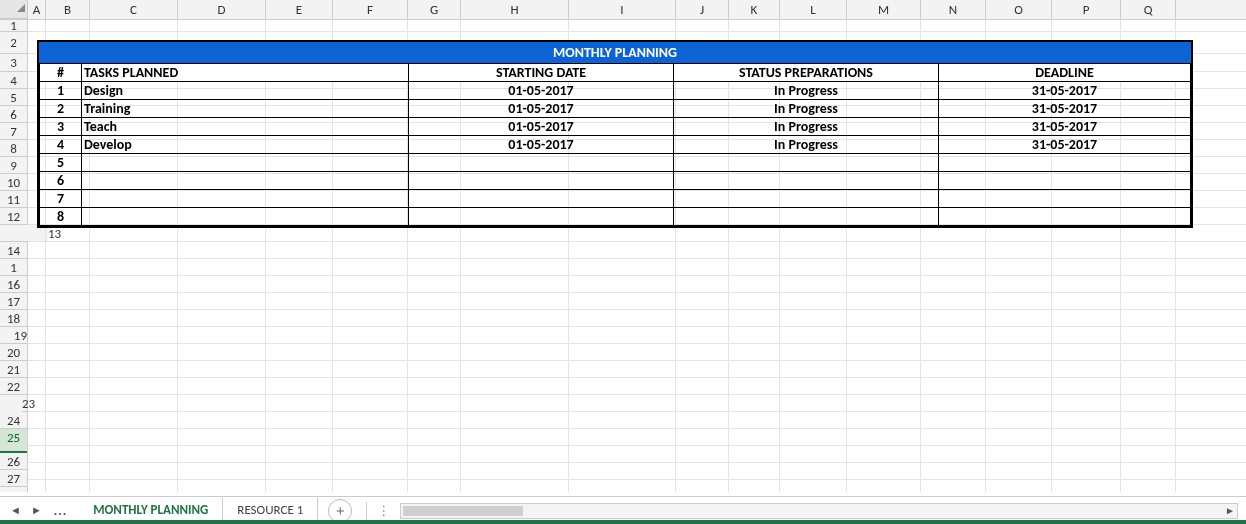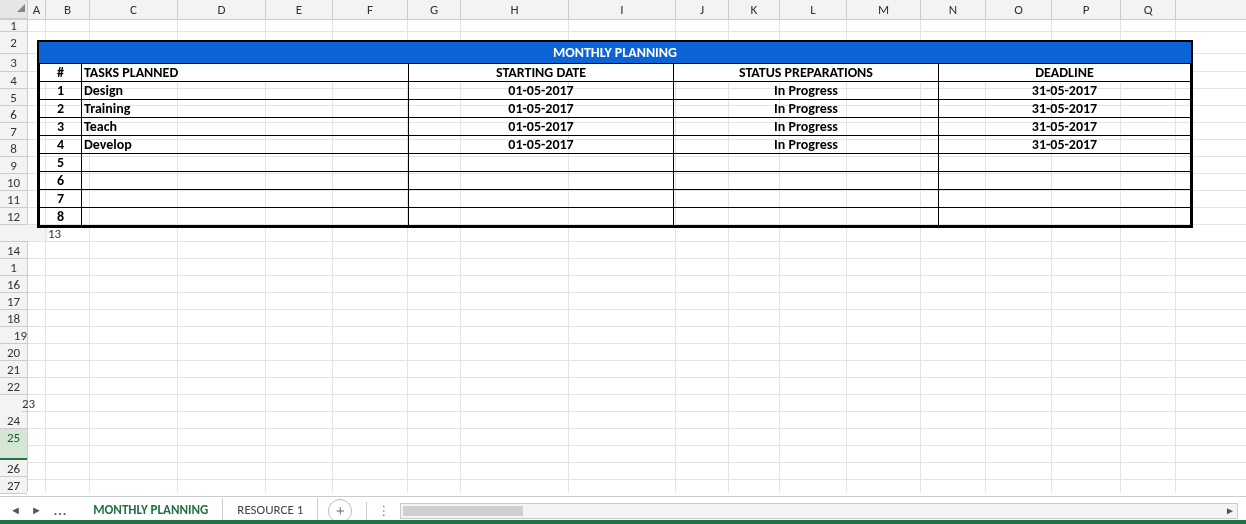--- a/index.html
+++ b/index.html
@@ -214,21 +214,21 @@
       <div class="row-h" style="height: 17px; line-height: 17px;">1</div>
       <div class="row-h" style="height: 17px; line-height: 17px;">16</div>
       <div class="row-h" style="height: 17px; line-height: 17px;">17</div>
       <div class="row-h" style="height: 17px; line-height: 17px;">18</div>
       <div class="row-h" style="height: 17px; line-height: 17px; text-align: right;">19</div>
       <div class="row-h" style="height: 17px; line-height: 17px;">20</div>
       <div class="row-h" style="height: 17px; line-height: 17px;">21</div>
       <div class="row-h" style="height: 17px; line-height: 17px;">22</div>
       <div class="row-h" style="height: 17px; line-height: 17px; margin-left: 22px;">23</div>
       <div class="row-h" style="height: 17px; line-height: 17px;">24</div>
-      <div class="row-h sel" style="height: 31px; line-height: 17px;">25</div>
+      <div class="row-h sel" style="height: 24px; line-height: 17px;">25</div>
       <div class="row-h" style="height: 17px; line-height: 17px;">26</div>
       <div class="row-h" style="height: 17px; line-height: 17px;">27</div>
     </div>
   <div class="cells" id="cells">
 
     <div id="gridlines">
         <div style="position: absolute; left: 0px; right: 0px; top: 11px; height: 1px; background: rgb(228, 228, 228);"></div>
         <div style="position: absolute; left: 0px; right: 0px; top: 33px; height: 1px; background: rgb(228, 228, 228);"></div>
         <div style="position: absolute; left: 0px; right: 0px; top: 51px; height: 1px; background: rgb(228, 228, 228);"></div>
         <div style="position: absolute; left: 0px; right: 0px; top: 68px; height: 1px; background: rgb(228, 228, 228);"></div>

